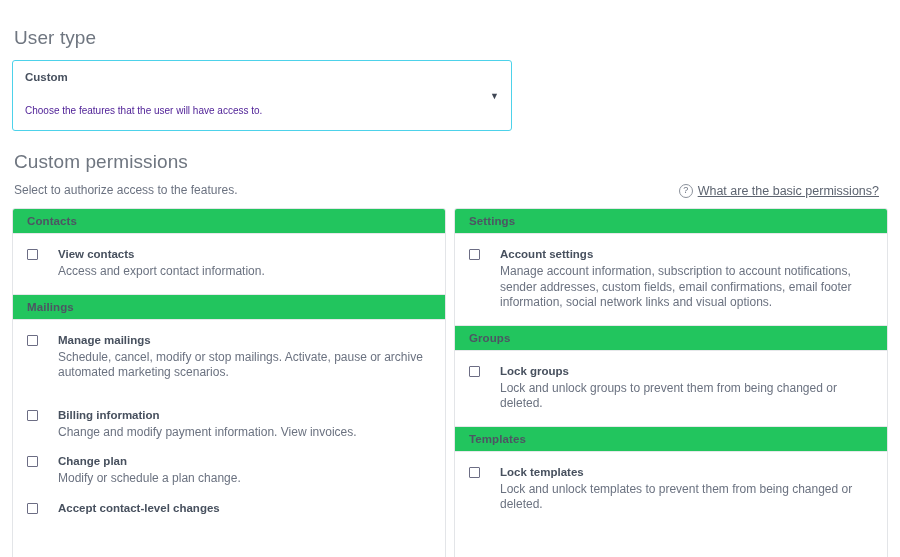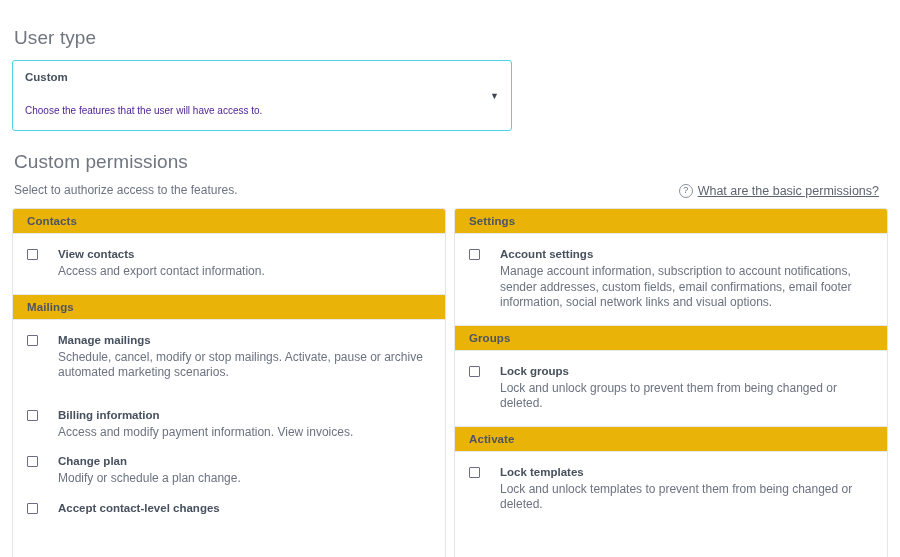--- a/index.html
+++ b/index.html
@@ -120,21 +120,21 @@
     width: 438px;
     box-sizing: border-box;
     background: #ffffff;
     border: 1px solid #e3e5e8;
     border-radius: 3px;
     overflow: hidden;
     height: 382px;
   }
 
   .group-header {
-    background: #eab308;
+    background: #22c55e;
     border-top: 1px solid #e6e8ea;
     border-bottom: 1px solid #e6e8ea;
     padding: 6px 0 6px 14px;
     font-size: 11.5px;
     font-weight: bold;
     color: #4d5563;
     letter-spacing: 0.1px;
   }
   .panel .group:first-child .group-header {
     border-top: none;
@@ -236,21 +236,21 @@
               </div>
             </div>
           </div>
         </div>
         <div class="group">
           <div class="group-body">
             <div class="perm-item">
               <span class="cbox"></span>
               <div class="perm-texts">
                 <div class="perm-label">Billing information</div>
-                <div class="perm-desc">Access and modify payment information. View invoices.</div>
+                <div class="perm-desc">Change and modify payment information. View invoices.</div>
               </div>
             </div>
             <div class="perm-item">
               <span class="cbox"></span>
               <div class="perm-texts">
                 <div class="perm-label">Change plan</div>
                 <div class="perm-desc">Modify or schedule a plan change.</div>
               </div>
             </div>
             <div class="perm-item">
@@ -281,21 +281,21 @@
             <div class="perm-item">
               <span class="cbox"></span>
               <div class="perm-texts">
                 <div class="perm-label">Lock groups</div>
                 <div class="perm-desc">Lock and unlock groups to prevent them from being changed or deleted.</div>
               </div>
             </div>
           </div>
         </div>
         <div class="group">
-          <div class="group-header">Activate</div>
+          <div class="group-header">Templates</div>
           <div class="group-body">
             <div class="perm-item">
               <span class="cbox"></span>
               <div class="perm-texts">
                 <div class="perm-label">Lock templates</div>
                 <div class="perm-desc">Lock and unlock templates to prevent them from being changed or deleted.</div>
               </div>
             </div>
           </div>
         </div>

